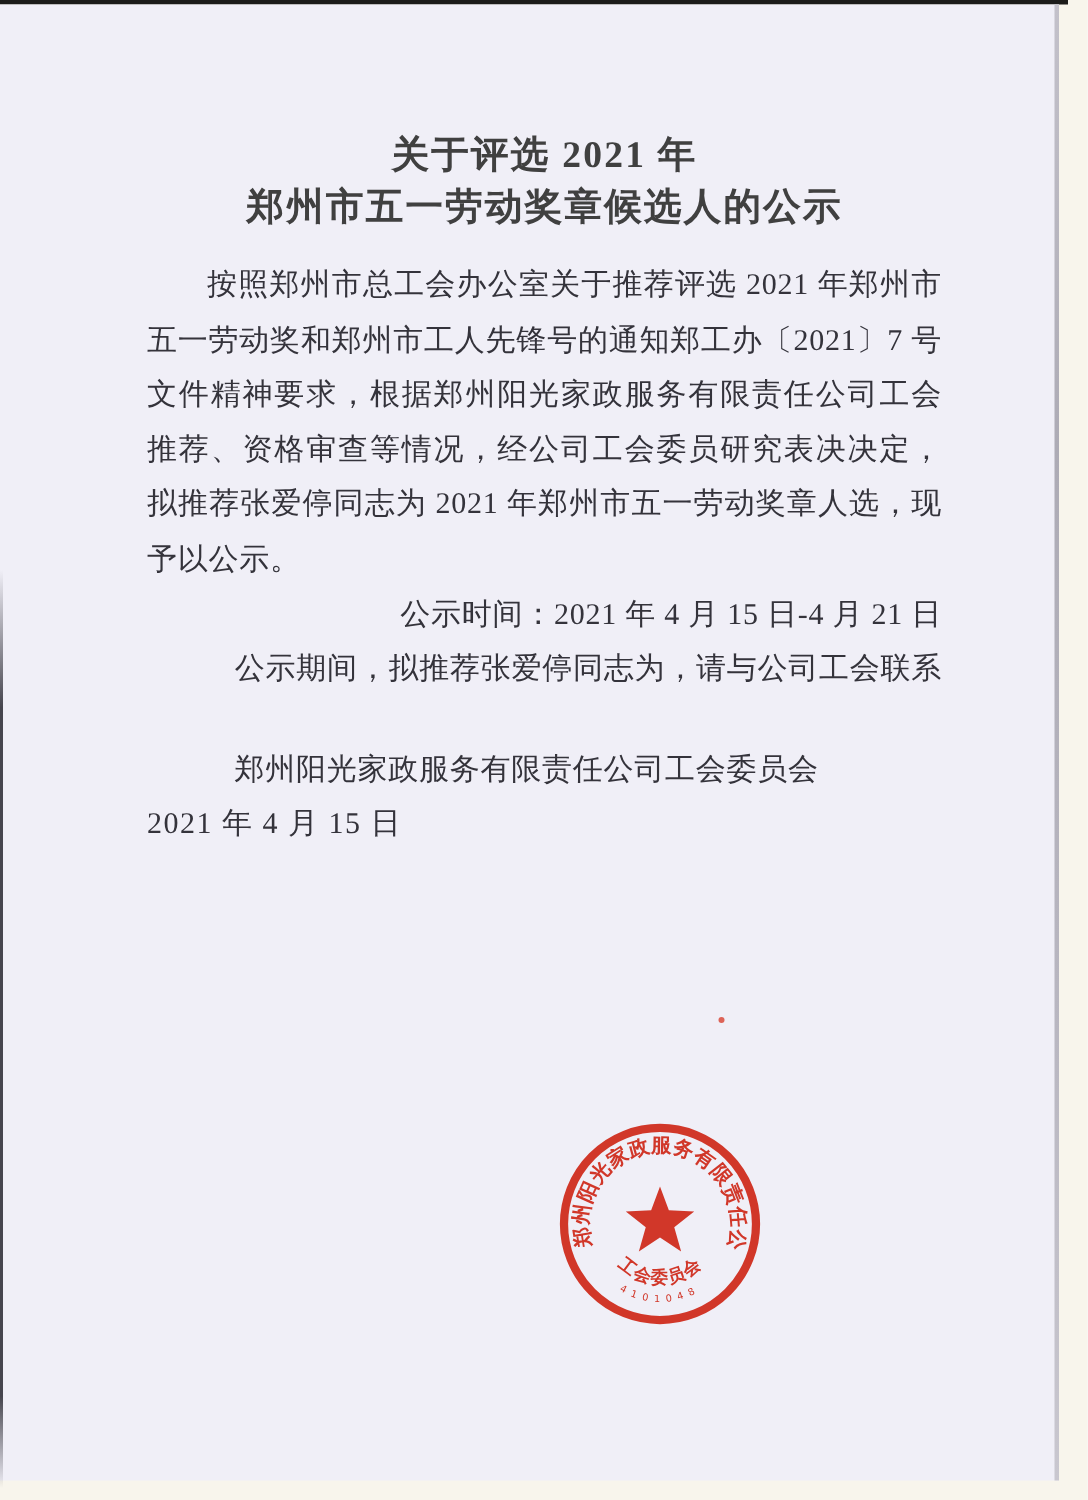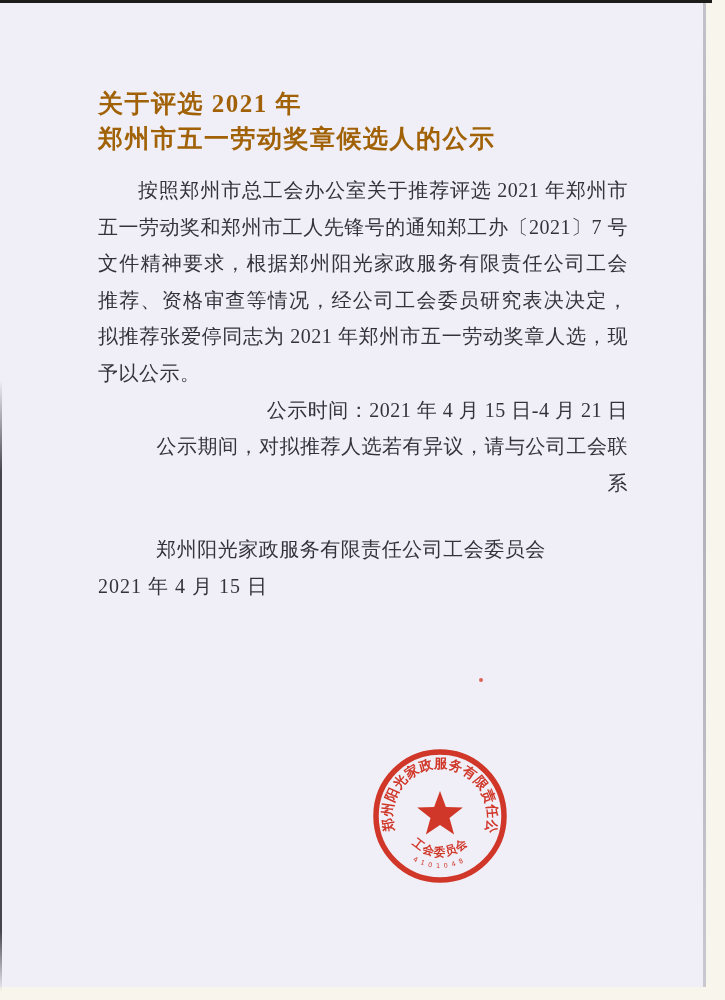--- a/index.html
+++ b/index.html
@@ -22,22 +22,22 @@
   }
   .left-line{
     position:absolute;left:0;top:380px;width:2px;height:612px;
     background:linear-gradient(180deg,rgba(70,69,78,0),#46454e 15%,#46454e 90%,rgba(70,69,78,0));
   }
   .doc{
     position:absolute;left:98px;top:86px;width:530px;
     color:#34333b;
   }
   .title{
-    text-align:left;font-size:25px;font-weight:700;line-height:35px;
-    letter-spacing:1.5px;color:#a16207;
+    text-align:center;font-size:25px;font-weight:700;line-height:35px;
+    letter-spacing:1.5px;color:#404040;
   }
   .body-text{margin-top:16px;font-size:20px;line-height:36.6px;}
   .para{margin:0;text-indent:2em;text-align:justify;text-justify:inter-ideograph;letter-spacing:0.5px;font-family:Liberation Serif, serif;}
   .info-line{text-indent:2em;letter-spacing:0.5px;text-align:right;}
   .signature-line{margin-top:30px;text-align:center;padding-right:24px;letter-spacing:0.5px;}
   .date-line{text-align:left;padding-right:112px;letter-spacing:1px;}
   .seal{
     position:absolute;left:370px;top:746px;width:140px;height:140px;
     mix-blend-mode:multiply;opacity:.95;z-index:5;pointer-events:none;
   }
@@ -52,21 +52,21 @@
 <div class="left-line"></div>
 
 <div class="doc">
   <div class="title">
     <div>关于评选 2021 年</div>
     <div>郑州市五一劳动奖章候选人的公示</div>
   </div>
   <div class="body-text">
     <p class="para">按照郑州市总工会办公室关于推荐评选 2021 年郑州市五一劳动奖和郑州市工人先锋号的通知郑工办〔2021〕7 号文件精神要求，根据郑州阳光家政服务有限责任公司工会推荐、资格审查等情况，经公司工会委员研究表决决定，拟推荐张爱停同志为 2021 年郑州市五一劳动奖章人选，现予以公示。</p>
     <div class="info-line">公示时间：2021 年 4 月 15 日-4 月 21 日</div>
-    <div class="info-line">公示期间，对拟推荐人选若有异议，请与公司工会联系</div>
+    <div class="info-line">公示期间，拟推荐张爱停同志为，请与公司工会联系</div>
     <div class="signature-line">郑州阳光家政服务有限责任公司工会委员会</div>
     <div class="body-text date-line" style="margin-top:0">2021 年 4 月 15 日</div>
   </div>
 </div>
 
 <svg class="seal" viewBox="0 0 140 140" aria-hidden="true">
   <defs>
     <path id="sealArcTop" d="M 24.9 86.4 A 48 48 0 1 1 115.1 86.4" fill="none"></path>
     <path id="sealArcBottomText" d="M 37.9 92.8 A 39 39 0 0 0 102.1 92.8" fill="none"></path>
     <path id="sealArcDigits" d="M 30.2 103.4 A 52 52 0 0 0 109.8 103.4" fill="none"></path>

